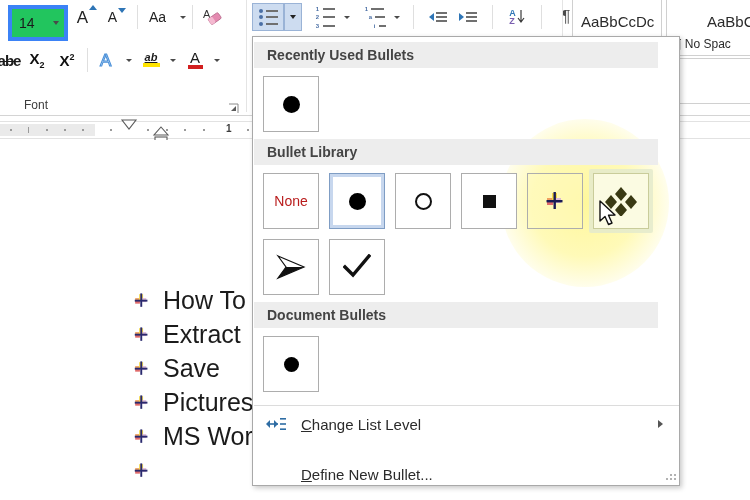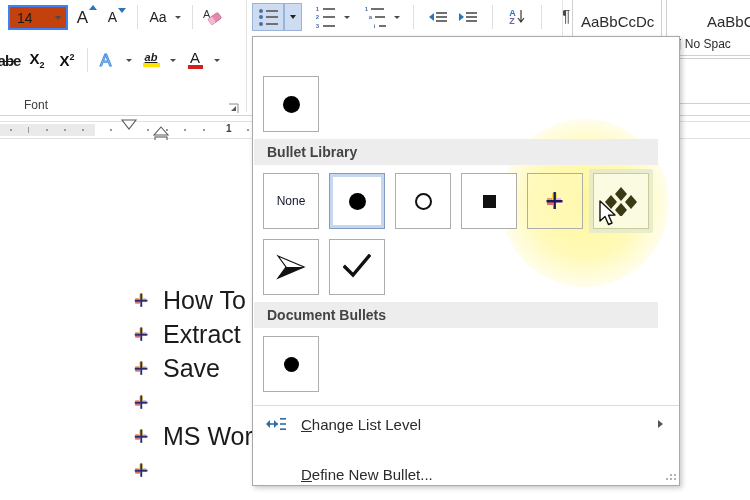--- a/index.html
+++ b/index.html
@@ -14,22 +14,22 @@
   
   .ribbon{position:absolute;left:0;top:0;width:750px;height:116px;background:#ffffff;}
   .ribbon-sep{position:absolute;left:0;top:115px;width:750px;height:1px;background:#d4d4d4;}
 
   .tb-row{position:absolute;display:flex;align-items:center;}
   .tb-btn{position:relative;display:flex;align-items:center;justify-content:center;
           height:26px;border:1px solid transparent;border-radius:2px;box-sizing:border-box;}
   .vsep{width:1px;height:24px;background:#dfdfdf;margin:0 5px;}
 
   
-  .fsize{position:absolute;left:8px;top:5px;width:60px;height:25px;border:2px solid #3b82f6;
-         background:#c2410c;box-sizing:border-box;display:flex;align-items:center;}
+  .fsize{position:absolute;left:8px;top:5px;width:60px;height:36px;border:4px solid #3b82f6;
+         background:#22c55e;box-sizing:border-box;display:flex;align-items:center;}
   .fsize .val{font-size:14px;color:#1a1a1a;padding-left:7px;flex:1;}
   .fsize .arw{width:16px;display:flex;align-items:center;justify-content:center;}
   .caret{width:0;height:0;border-left:3.5px solid transparent;border-right:3.5px solid transparent;
          border-top:4px solid #4a4a4a;}
   .caret.sm{border-left-width:3px;border-right-width:3px;border-top-width:3.5px;}
 
   .bigA{font-size:17px;color:#222;font-weight:400;line-height:1;}
   .smA{font-size:14px;color:#222;line-height:1;}
   .arrUp{width:0;height:0;border-left:4px solid transparent;border-right:4px solid transparent;
          border-bottom:5px solid #2e75b6;margin-left:1px;margin-bottom:6px;align-self:flex-start;}
@@ -105,21 +105,21 @@
   .panel{position:absolute;left:252px;top:36px;width:428px;height:450px;background:#ffffff;
          border:1px solid #a9a9a9;box-sizing:border-box;
          box-shadow:2px 2px 5px rgba(0,0,0,0.22);}
   .sec-head{position:absolute;left:1px;height:26px;width:404px;background:#ededed;
             display:flex;align-items:center;}
   .sec-head span{font-size:14px;font-weight:700;color:#444;padding-left:13px;}
   .cell{position:absolute;width:56px;height:56px;border:1px solid #adadad;background:#fff;
         box-sizing:border-box;display:flex;align-items:center;justify-content:center;}
   .cell.sel{border:1px solid #7f9dc4;outline:3px solid #c7d7ee;outline-offset:-4px;
             box-shadow:0 0 0 3px #c7d7ee inset;}
-  .cell-none{font-size:12px;color:#0f172a;}
+  .cell-none{font-size:14px;color:#b91c1c;}
   .dot-lg{width:17px;height:17px;border-radius:50%;background:#000;}
   .dot-md{width:15px;height:15px;border-radius:50%;background:#000;}
   .circ-hollow{width:17px;height:17px;border-radius:50%;border:2px solid #111;box-sizing:border-box;}
   .sq{width:13px;height:13px;background:#111;}
   .glow{position:absolute;border-radius:50%;
         background:radial-gradient(circle,rgba(255,247,150,0.95) 0%,rgba(255,248,160,0.75) 45%,rgba(255,250,190,0.25) 72%,rgba(255,255,255,0) 100%);}
   .cell-hover{background:#fbfbe2;border:1px solid #c9cc9a;}
   .cell-hover-frame{position:absolute;background:rgba(228,234,205,0.85);border-radius:2px;}
 
   .menu-div{position:absolute;height:1px;background:#dcdcdc;}
@@ -151,21 +151,21 @@
     <div class="tb-row" style="left:72px;top:4px;">
       <div class="tb-btn" style="width:30px;">
         <span class="bigA">A</span>
           <span class="arrUp"></span>
       </div>
       <div class="tb-btn" style="width:30px;">
         <span class="smA">A</span>
           <span class="arrDn"></span>
       </div>
       <div class="vsep"></div>
-      <div class="tb-btn" style="width:44px;gap:8px;">
+      <div class="tb-btn" style="width:44px;gap:14px;justify-content:flex-end;">
         <span class="aa">Aa</span>
         <span class="caret sm"></span>
       </div>
       <div class="vsep"></div>
       <div class="tb-btn" style="width:30px;">
         <svg width="22" height="20" viewBox="0 0 22 20">
           <text x="1" y="11" font-size="11" font-family="Liberation Sans, sans-serif" fill="#333">A</text>
           <g transform="rotate(-35 13 12)">
             <rect x="7" y="8" width="12" height="7" rx="1.5" fill="#e48ab0" stroke="#b96a8d" stroke-width="0.8"></rect>
             <rect x="7" y="8" width="5" height="7" rx="1.5" fill="#f4b9d0"></rect>
@@ -395,20 +395,21 @@
         </div>
         <div class="doc-item">
           <span class="picbul"><svg width="19" height="19" viewBox="0 0 24 24">
               <rect x="4" y="9" width="6" height="5" fill="#f0a060"></rect>
               <rect x="4" y="12" width="6" height="4" fill="#e06a6a"></rect>
               <rect x="9" y="4" width="5" height="8" fill="#f5d94a"></rect>
               <rect x="13" y="9" width="5" height="5" fill="#dcbad8"></rect>
               <rect x="10.5" y="3" width="2.4" height="17" fill="#2a2a6e"></rect>
               <rect x="3.5" y="11" width="16" height="2.4" fill="#2a2a6e"></rect>
             </svg></span>
+          <span class="doc-text">Pictures</span>
         </div>
         <div class="doc-item">
           <span class="picbul"><svg width="19" height="19" viewBox="0 0 24 24">
               <rect x="4" y="9" width="6" height="5" fill="#f0a060"></rect>
               <rect x="4" y="12" width="6" height="4" fill="#e06a6a"></rect>
               <rect x="9" y="4" width="5" height="8" fill="#f5d94a"></rect>
               <rect x="13" y="9" width="5" height="5" fill="#dcbad8"></rect>
               <rect x="10.5" y="3" width="2.4" height="17" fill="#2a2a6e"></rect>
               <rect x="3.5" y="11" width="16" height="2.4" fill="#2a2a6e"></rect>
             </svg></span>
@@ -424,20 +425,23 @@
               <rect x="3.5" y="11" width="16" height="2.4" fill="#2a2a6e"></rect>
             </svg></span>
         </div>
       </div>
   </div>
 
   <div class="panel">
 
     <div class="glow" style="left:248px;top:82px;width:168px;height:168px;"></div>
 
+    <div class="sec-head" style="top:5px;">
+      <span>Recently Used Bullets</span>
+    </div>
     <div class="cell" style="left:10px;top:39px;">
       <span class="dot-lg"></span>
     </div>
 
     <div class="sec-head" style="top:102px;">
       <span>Bullet Library</span>
     </div>
 
     <div class="cell" style="left:10px;top:136px;">
       <span class="cell-none">None</span>

